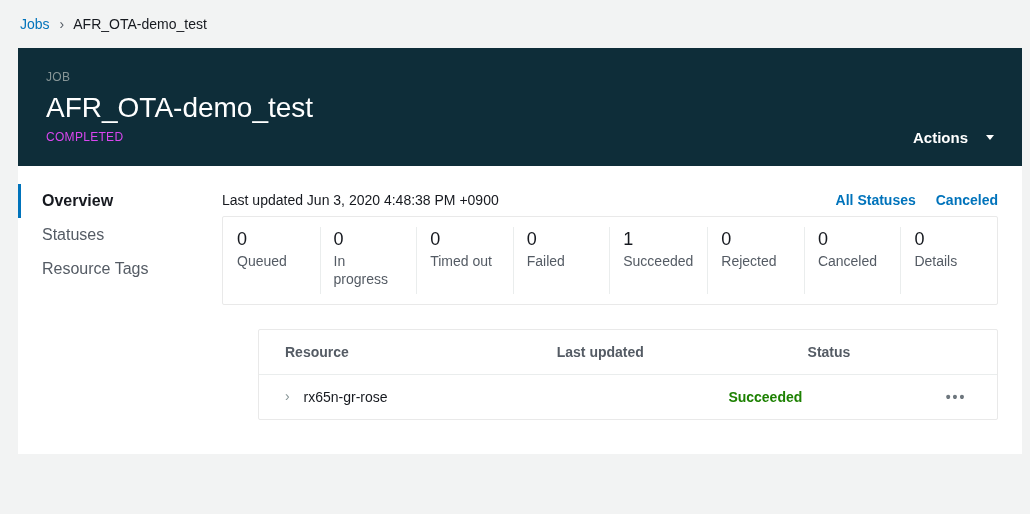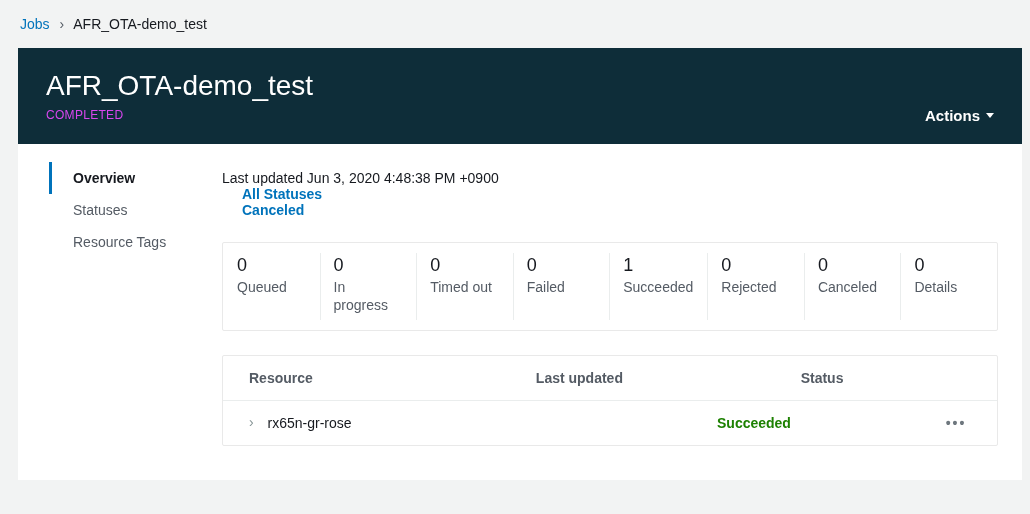--- a/index.html
+++ b/index.html
@@ -140,45 +140,45 @@
     background: #0e2d39;
     background: #0c2c36;
   }
   .hero-dark { background: #0e2d39; }
 
   .hero .eyebrow { color: #879596; font-size: 12px; letter-spacing: .3px; margin-bottom: 8px; text-transform: uppercase; }
   .hero h1 { font-size: 28px; font-weight: 400; margin-bottom: 6px; color: #fff; }
   .hero .status { font-size: 12px; letter-spacing: .3px; font-weight: 400; color:#d946ef; }
   .hero .actions {
     position: absolute; right: 28px; bottom: 20px;
-    display:inline-flex; align-items:center; gap:6px;
+    display:inline-flex; align-items:center; gap:18px;
     font-weight:700; cursor:pointer; font-size:15px;
   }
   .caret-down {
     width:0;height:0;border-left:4px solid transparent;border-right:4px solid transparent;border-top:5px solid #fff;
   }
 
   .panel { background:#fff; display:flex; }
   .sidenav { width:180px; padding: 18px 0 30px 0; }
-  .sidenav .item { padding: 8px 0 8px 24px; cursor:pointer; color:#545b64; font-size:14px;margin-left:31px; }
+  .sidenav .item { padding: 8px 0 8px 24px; cursor:pointer; color:#545b64; font-size:16px; }
   .sidenav .item.active { color:#16191f; font-weight:700; position:relative; }
   .active-bar { position:absolute; left:0; top:0; bottom:0; width:3px; background:#0073bb; }
 
   .main { flex:1; padding: 26px 24px 34px 24px; }
-  .main-head { display:flex; align-items:flex-start; margin-bottom:24px;flex-direction:column; }
+  .main-head { display:flex; align-items:flex-end; margin-bottom:8px; }
   .main-head .ts { flex:1; color:#16191f; }
   .link-btn { color:#0073bb; font-weight:700; cursor:pointer; margin-left:20px; }
 
   .stat-row { display:flex; border:1px solid #e9e9e9; border-radius:2px; margin-bottom:24px; }
   .stat { flex:1; padding: 12px 14px 16px 14px; position:relative; }
   .stat + .stat::before { content:""; position:absolute; left:0; top:10px; bottom:10px; width:1px; background:#eaeded; }
   .stat .num { font-size:18px; margin-bottom:2px; }
   .stat .lab { color:#545b64; line-height:1.3; }
 
-  .tbl { border:1px solid #e9e9e9; border-radius:2px; }
+  .tbl { border:1px solid #e9e9e9; border-radius:2px;margin-left:36px; }
   .tbl-head, .tbl-row { display:flex; align-items:center; padding: 14px 18px; }
   .tbl-head { border-bottom:1px solid #eaeded; font-weight:700; color:#545b64; }
   .col-resource { flex:1.3; padding-left:8px; }
   .col-updated  { flex:1.2; }
   .col-status   { flex:0.6; }
   .col-actions  { width:46px; text-align:center; }
   .chev { color:#879596; margin-right:10px; display:inline-block; transform: translateY(-1px); }
   .succeeded { color:#1d8102; font-weight:700; }
   .dots { color:#6e777e; letter-spacing:2px; cursor:pointer; font-weight:900; }
 </style>
@@ -187,20 +187,21 @@
 
 <div class="page">
 
   <div class="breadcrumb">
     <a href="#">Jobs</a>
     <span class="sep">›</span>
     <span class="current">AFR_OTA-demo_test</span>
   </div>
 
   <div class="hero hero-dark" style="background:#0e2d39;">
+    <div class="eyebrow">JOB</div>
     <h1>AFR_OTA-demo_test</h1>
     <div class="status">COMPLETED</div>
     <div class="actions">
       <span>Actions</span>
       <span class="caret-down"></span>
     </div>
   </div>
 
   <div class="panel">
 

